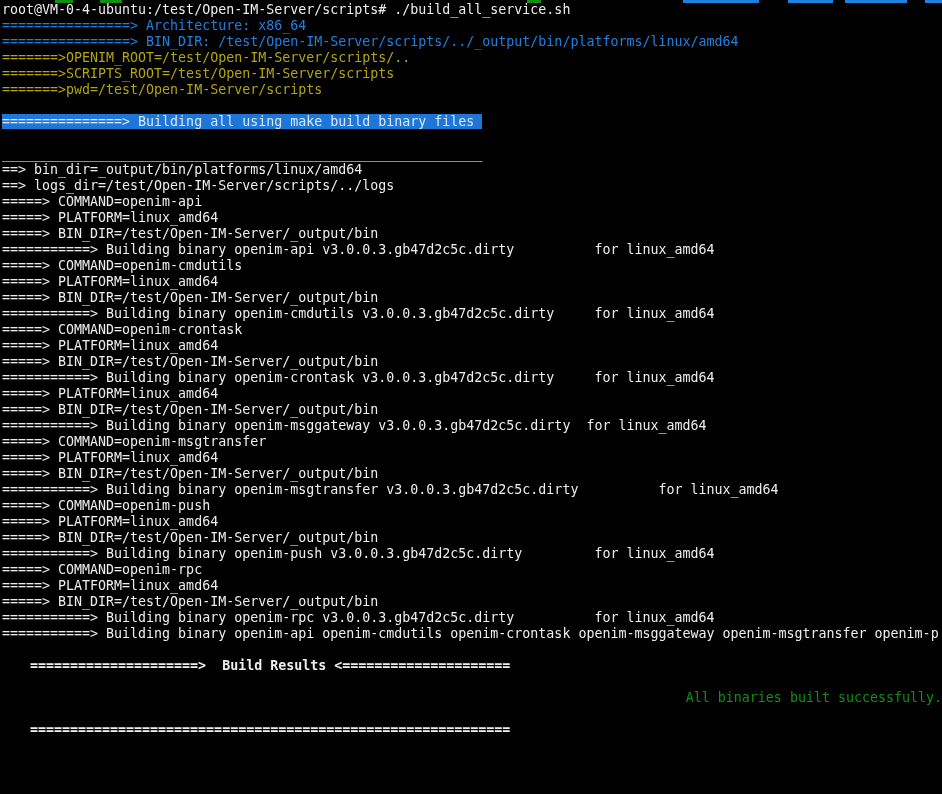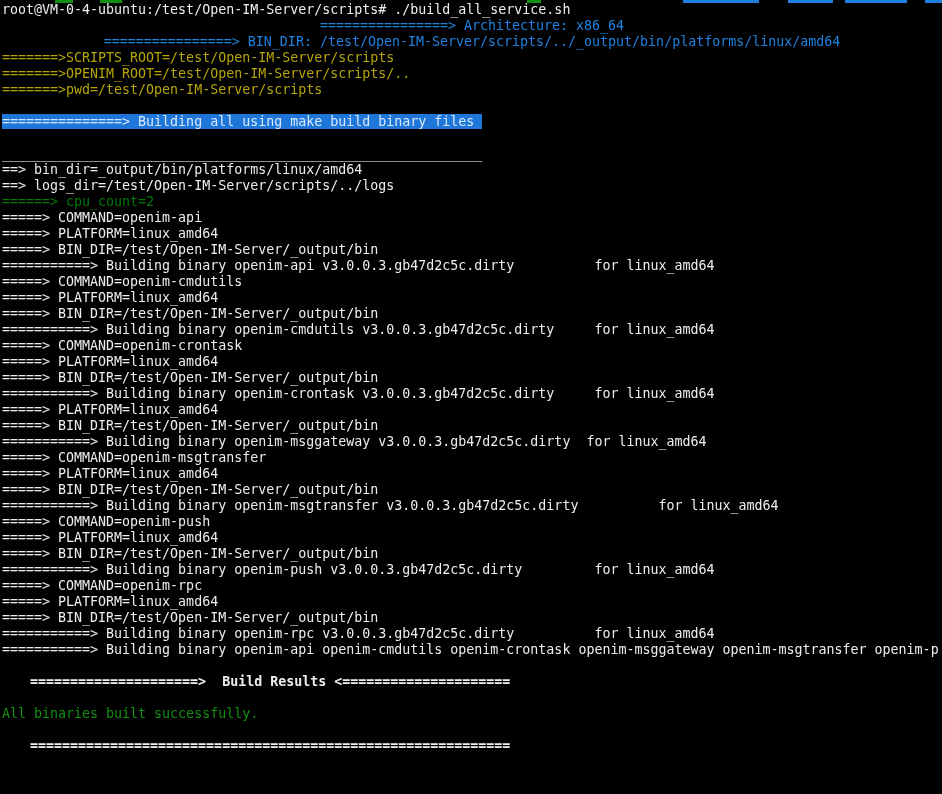--- a/index.html
+++ b/index.html
@@ -24,24 +24,24 @@
     top: 2px;
     left: 2px;
     right: 0;
     bottom: 0;
   }
   .line {
     height: 16px;
     white-space: pre;
     overflow: hidden;
   }
-  .line.blue       { color: var(--blue); text-align: center; }
+  .line.blue       { color: var(--blue); }
   .line.yellow     { color: var(--yellow); }
   .line.green-dark { color: var(--green-dark); }
-  .line.green      { color: var(--green); }
+  .line.green      { color: var(--green); text-align: right; }
   .line.bold       { font-weight: bold; margin-left: 28px; }
   .line.highlight .hl {
     background: var(--highlight-bg);
     color: var(--highlight-fg);
   }
   .fragment {
     position: absolute;
     top: 0;
     height: 3px;
   }
@@ -58,30 +58,29 @@
       <div class="fragment green" style="left: 527px; width: 14px;"></div>
       <div class="fragment blue" style="left: 683px; width: 76px;"></div>
       <div class="fragment blue" style="left: 788px; width: 45px;"></div>
       <div class="fragment blue" style="left: 845px; width: 62px;"></div>
       <div class="fragment blue" style="left: 925px; width: 17px;"></div>
     </div>
   <div id="terminal-body">
       <div class="line default">root@VM-0-4-ubuntu:/test/Open-IM-Server/scripts# ./build_all_service.sh</div>
       <div class="line blue">================&gt; Architecture: x86_64</div>
       <div class="line blue">================&gt; BIN_DIR: /test/Open-IM-Server/scripts/../_output/bin/platforms/linux/amd64</div>
+      <div class="line yellow">=======&gt;OPENIM_ROOT=/test/Open-IM-Server/scripts/..</div>
       <div class="line yellow">=======&gt;SCRIPTS_ROOT=/test/Open-IM-Server/scripts</div>
-      <div class="line yellow">=======&gt;OPENIM_ROOT=/test/Open-IM-Server/scripts/..</div>
       <div class="line yellow">=======&gt;pwd=/test/Open-IM-Server/scripts</div>
       <div class="line default"></div>
       <div class="line highlight"><span class="hl">===============&gt; Building all using make build binary files </span></div>
       <div class="line default"></div>
       <div class="line default">____________________________________________________________</div>
       <div class="line default">==&gt; bin_dir=_output/bin/platforms/linux/amd64</div>
       <div class="line default">==&gt; logs_dir=/test/Open-IM-Server/scripts/../logs</div>
-      <div class="line green-dark">======&gt; cpu_count=2</div>
       <div class="line default">=====&gt; COMMAND=openim-api</div>
       <div class="line default">=====&gt; PLATFORM=linux_amd64</div>
       <div class="line default">=====&gt; BIN_DIR=/test/Open-IM-Server/_output/bin</div>
       <div class="line default">===========&gt; Building binary openim-api v3.0.0.3.gb47d2c5c.dirty          for linux_amd64</div>
       <div class="line default">=====&gt; COMMAND=openim-cmdutils</div>
       <div class="line default">=====&gt; PLATFORM=linux_amd64</div>
       <div class="line default">=====&gt; BIN_DIR=/test/Open-IM-Server/_output/bin</div>
       <div class="line default">===========&gt; Building binary openim-cmdutils v3.0.0.3.gb47d2c5c.dirty     for linux_amd64</div>
       <div class="line default">=====&gt; COMMAND=openim-crontask</div>
       <div class="line default">=====&gt; PLATFORM=linux_amd64</div>

